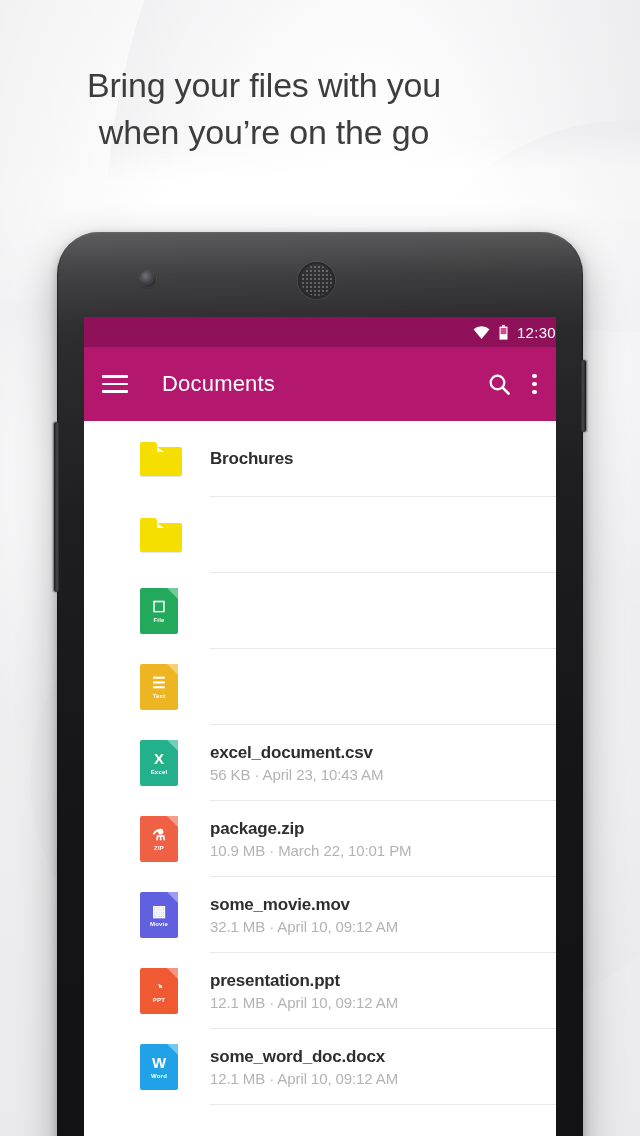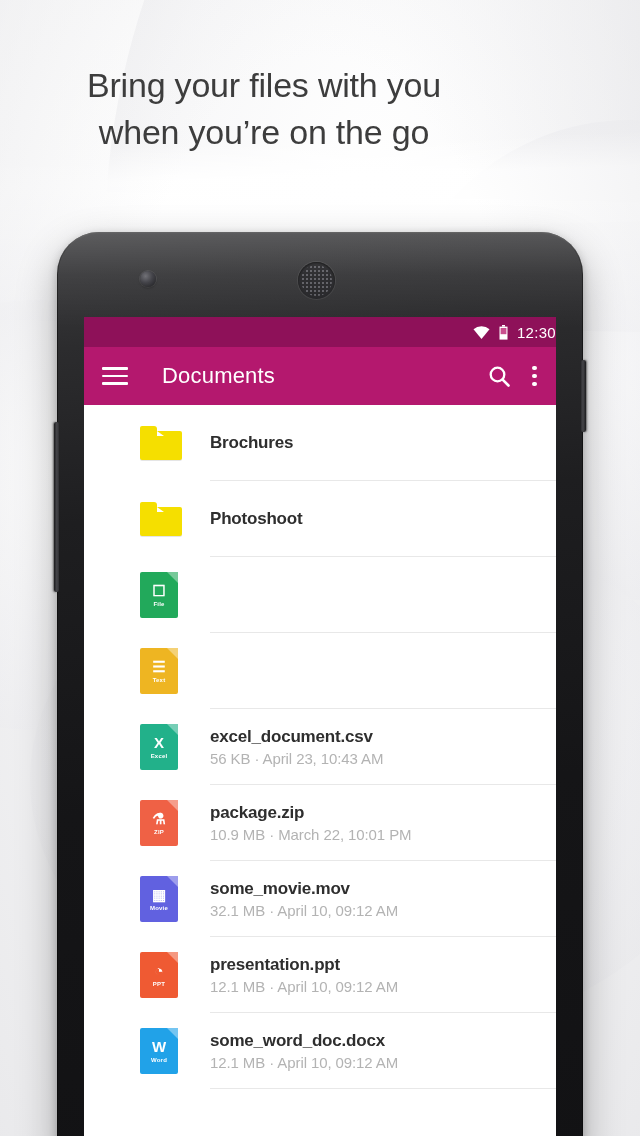--- a/index.html
+++ b/index.html
@@ -100,21 +100,21 @@
 
   #statusbar {
     height:30px; background:#8e1159;
     display:flex; align-items:center; justify-content:flex-end;
     padding-right:0; gap:9px;
   }
   .sb-icon { display:flex; align-items:center; }
   .sb-time { color:#ffffff; font-size:15px; letter-spacing:.3px; }
 
   #appbar {
-    height:58px; background:#b4186e;
+    height:74px; background:#b4186e;
     display:flex; align-items:center; padding:0 14px;
   }
   .hamburger { width:26px; height:18px; display:flex; flex-direction:column;
                justify-content:space-between; margin-left:4px; cursor:pointer; }
   .hamburger span { display:block; height:2.6px; background:#fff; border-radius:1px; }
   #appbar .title {
     color:#fff; font-size:22px; font-weight:400; margin-left:34px; flex:1;
     letter-spacing:.2px;
   }
   .bar-icon { margin-left:14px; display:flex; align-items:center; cursor:pointer; }
@@ -247,23 +247,20 @@
           <div class="sep"></div>
         </div>
         <div class="row folder">
           <div class="icon-cell">
             <div class="folder-ic">
               <div class="tab"></div>
               <div class="body"></div>
               <div class="notch"></div>
             </div>
           </div>
-          <div class="labels">
-            <div class="name">Photoshoot</div>
-          </div>
           <div class="sep"></div>
         </div>
         <div class="row">
           <div class="icon-cell">
             <div class="file-ic" style="background: rgb(34, 169, 91);">
               <div class="fold"></div>
               <div class="glyph">☐</div>
               <div class="tag">File</div>
             </div>
           </div>

